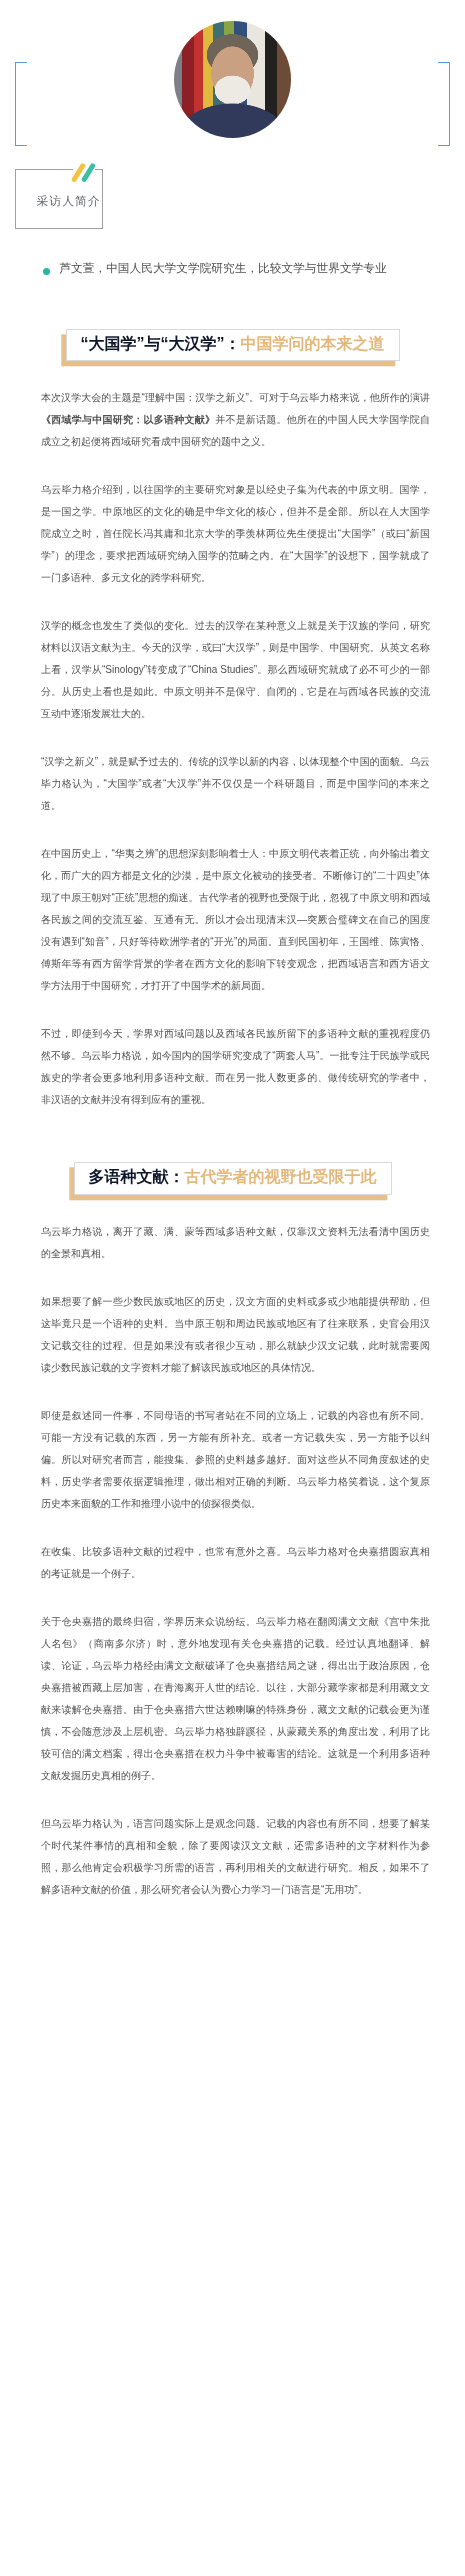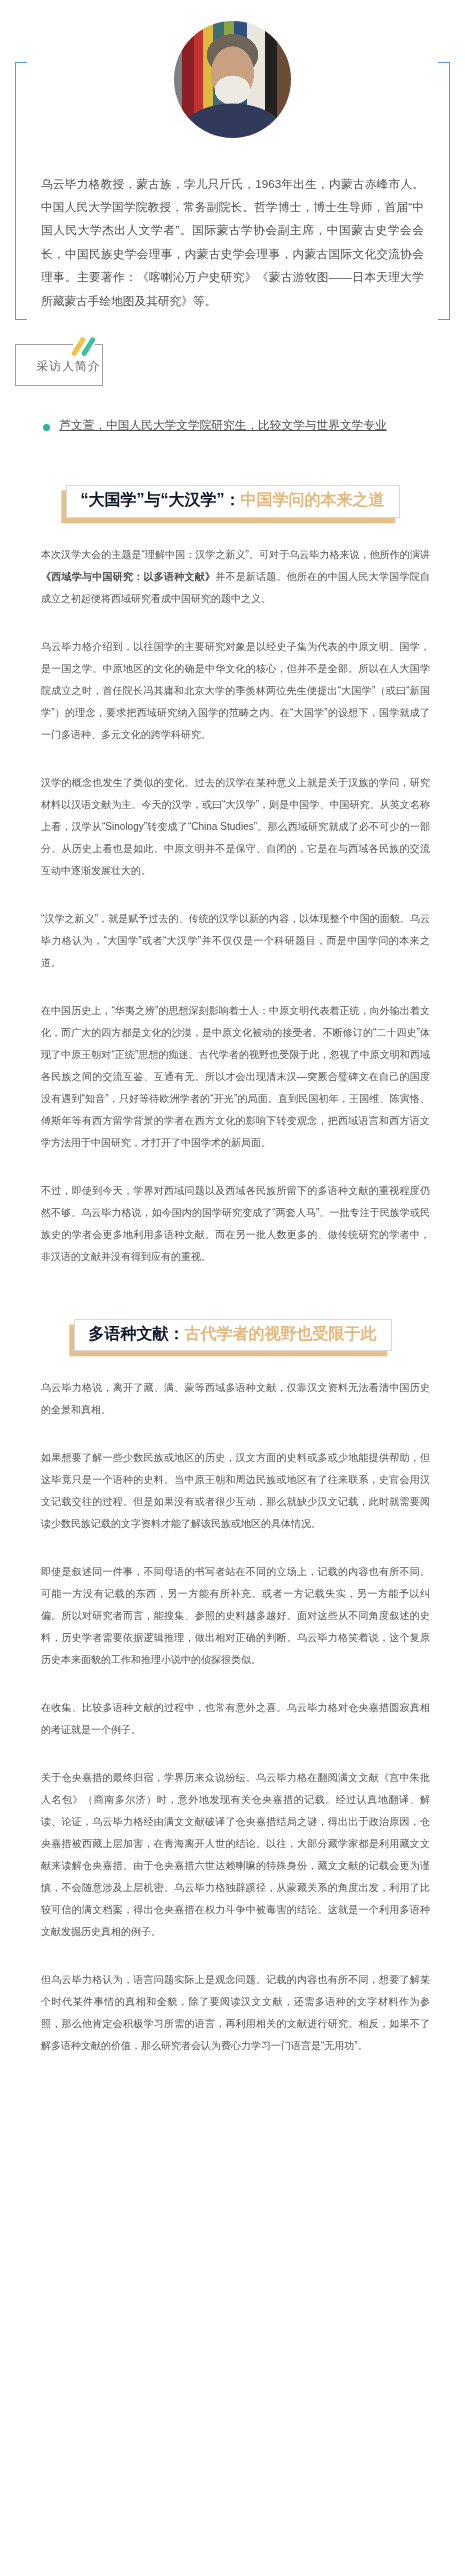--- a/index.html
+++ b/index.html
@@ -38,38 +38,38 @@
 
   .intro {
     position: relative; z-index: 1;
     margin: 34px 41px 0 41px;
     font-size: 11.7px; line-height: 2.0; text-align: justify; color: #4d4d4d;
   }
 
   
   .badge {
     position: relative;
-    width: 88px; height: 42px;
+    width: 88px; height: 60px;
     margin: 23.4px 0 0 14.6px;
     border: 1.2px solid #a0a0a0;
     display: flex; align-items: center; justify-content: center; padding-left: 20px;
   }
   .badge-label { font-size: 11.7px; color: #5f6368; letter-spacing: 1.2px; margin-top: 4.7px; }
   .slashes {
     position: absolute; top: -8.2px; right: 7px;
     background: #ffffff; padding: 0 3.5px;
     display: flex; gap: 5.3px;
   }
   .slash { width: 4.7px; height: 21px; border-radius: 2.9px; transform: rotate(32deg); }
 
   
   .bullet-row {
     display: flex; align-items: center;
     margin: 30px 35px 15px 43px;
-    font-size: 11.7px; line-height: 1.6; color: #4d4d4d; text-decoration: underline;
+    font-size: 11.7px; line-height: 1.6; color: #4d4d4d;
   }
   .bullet-dot {
     flex: 0 0 auto; width: 7px; height: 7px; border-radius: 50%;
     margin: 5.8px 9.4px 0 0;
   }
 
   
   .heading-wrap { margin: 51px 0 23.4px; text-align: center; }
   .heading-box {
     display: inline-block;
@@ -89,21 +89,20 @@
     text-align: justify; color: #4f4f4f;
   }
   .para b { font-weight: 700; }
 </style>
 </head>
 <body>
 
 <div class="profile">
   <div class="bracket-frame"></div>
   <div class="avatar"></div>
-  <p class="intro">乌云毕力格教授，蒙古族，孛儿只斤氏，1963年出生，内蒙古赤峰市人。中国人民大学国学院教授，常务副院长。哲学博士，博士生导师，首届“中国人民大学杰出人文学者”。国际蒙古学协会副主席，中国蒙古史学会会长，中国民族史学会理事，内蒙古史学会理事，内蒙古国际文化交流协会理事。主要著作：《喀喇沁万户史研究》《蒙古游牧图——日本天理大学所藏蒙古手绘地图及其研究》等。</p>
 </div>
 
 <div class="badge">
   <div class="slashes">
     <span class="slash" style="background:#f2c243"></span>
     <span class="slash" style="background:#3cbfa4"></span>
   </div>
   <span class="badge-label">采访人简介</span>
 </div>
 

